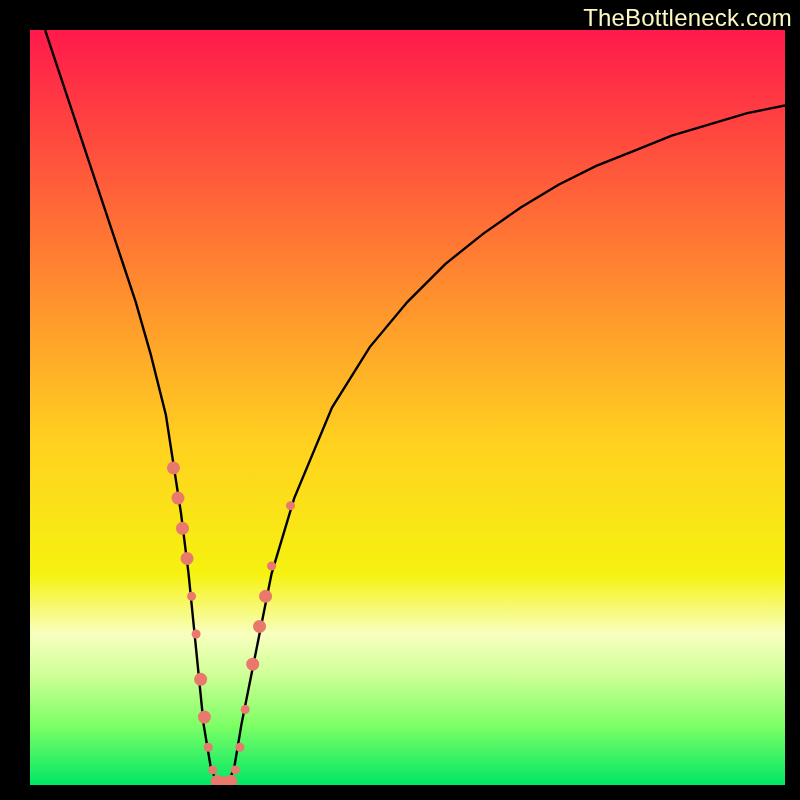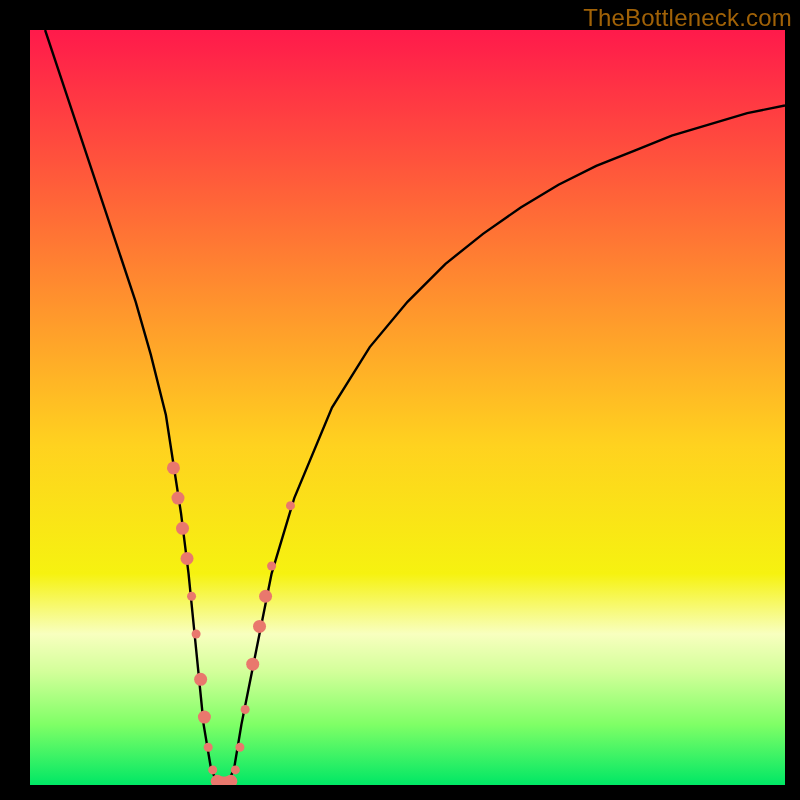--- a/index.html
+++ b/index.html
@@ -22,21 +22,21 @@
     left: 30px;
     top: 30px;
     width: 755px;
     height: 755px;
     
   }
   .watermark {
     position: absolute;
     top: 4px;
     right: 8px;
-    color: #a16207;
+    color: #fef9c3;
     font-size: 24px;
     font-weight: 400;
     letter-spacing: 0.2px;
     user-select: none;
   }
   svg {
     display: block;
   }
 </style>
 </head>

